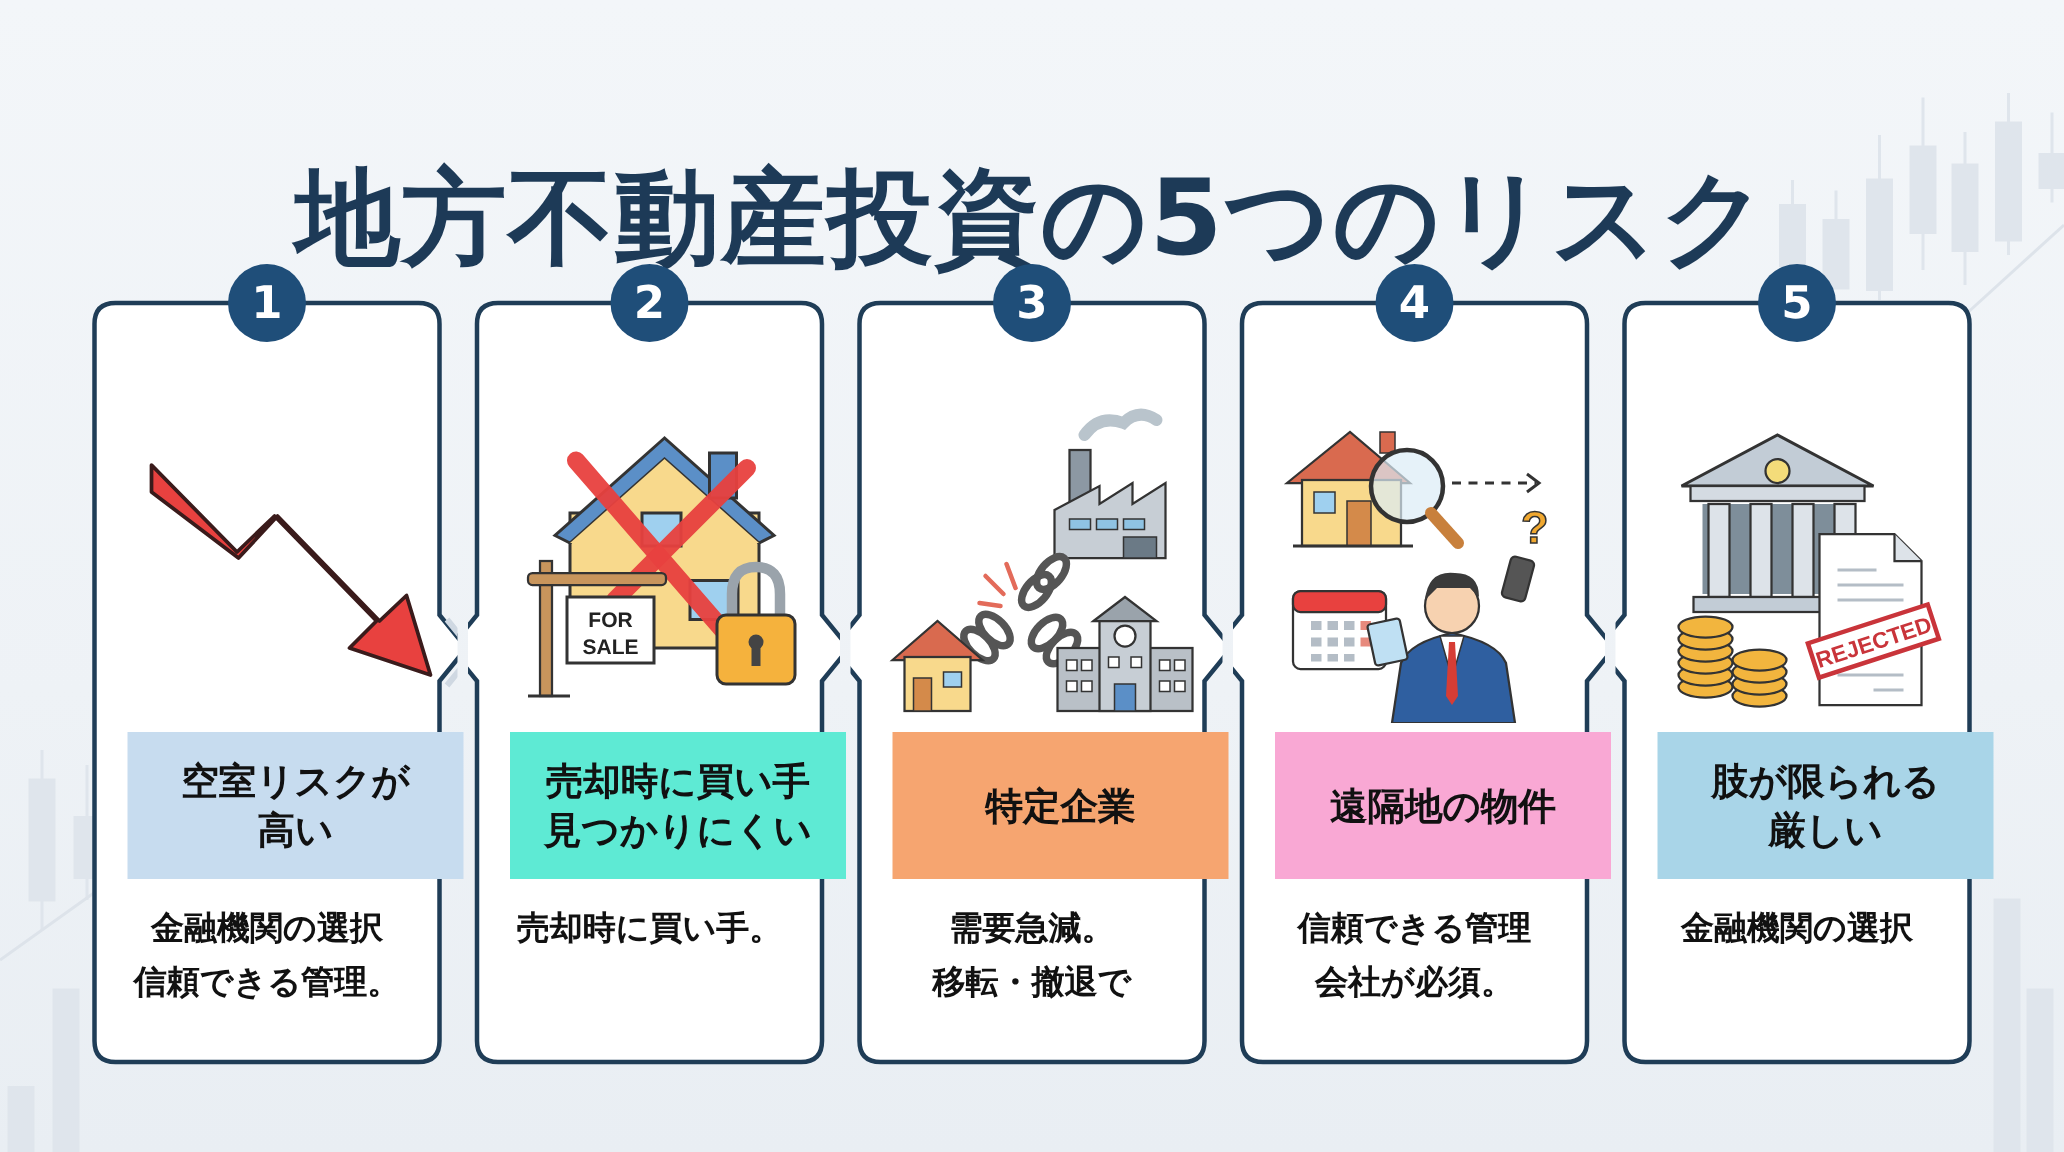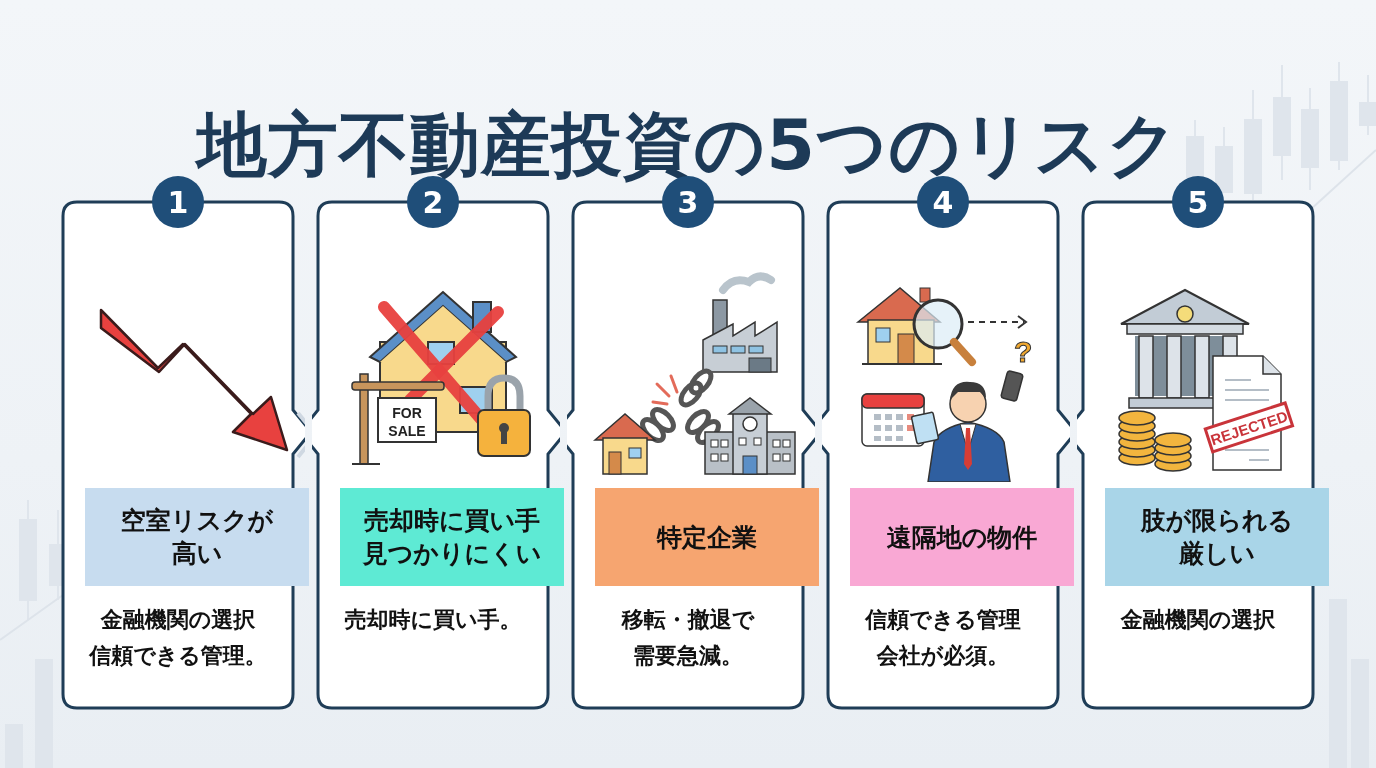--- a/index.html
+++ b/index.html
@@ -181,22 +181,22 @@
         <rect x="210" y="222" width="7" height="7"></rect>
       <rect x="166" y="206" width="7" height="7"></rect>
         <rect x="181" y="206" width="7" height="7"></rect>
     </g>
     <rect x="170" y="224" width="14" height="18" fill="#5b8fc7" stroke="#333" stroke-width="1"></rect>
   </svg>
   <div class="band" style="background:#f6a570">
     <span>特定企業</span>
   </div>
   <div class="desc">
+    <div>需要急減。</div>
     <div>移転・撤退で</div>
-    <div>需要急減。</div>
   </div>
 </div>
 
 <div class="card" style="left:828px">
   <svg class="card-shape" viewBox="0 0 248 512">
     <path d="M6,16 Q6,2 20,2 L222,2 Q236,2 236,16 L236,210 L254,232 L236,254 L236,494 Q236,508 222,508 L20,508 Q6,508 6,494 L6,254 L-12,232 L6,210 Z" fill="#fff" stroke="#1f3d57" stroke-width="3"></path>
   </svg>
   <div class="badge">4</div>
   <svg class="illus" viewBox="0 0 230 250">
 

